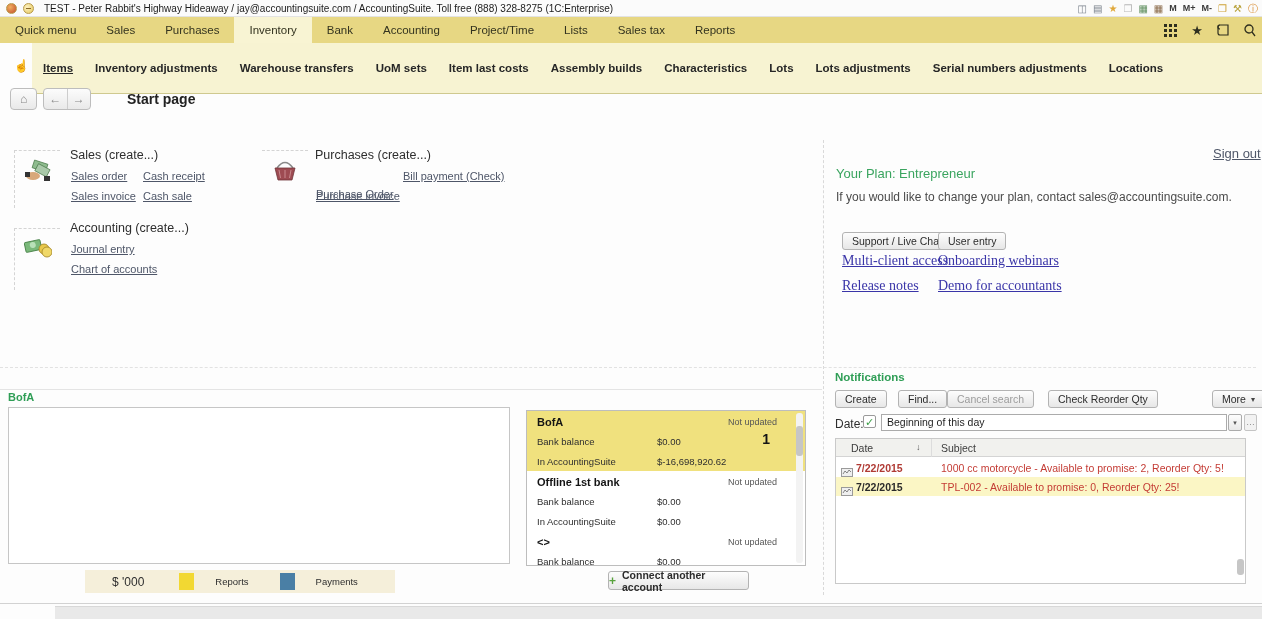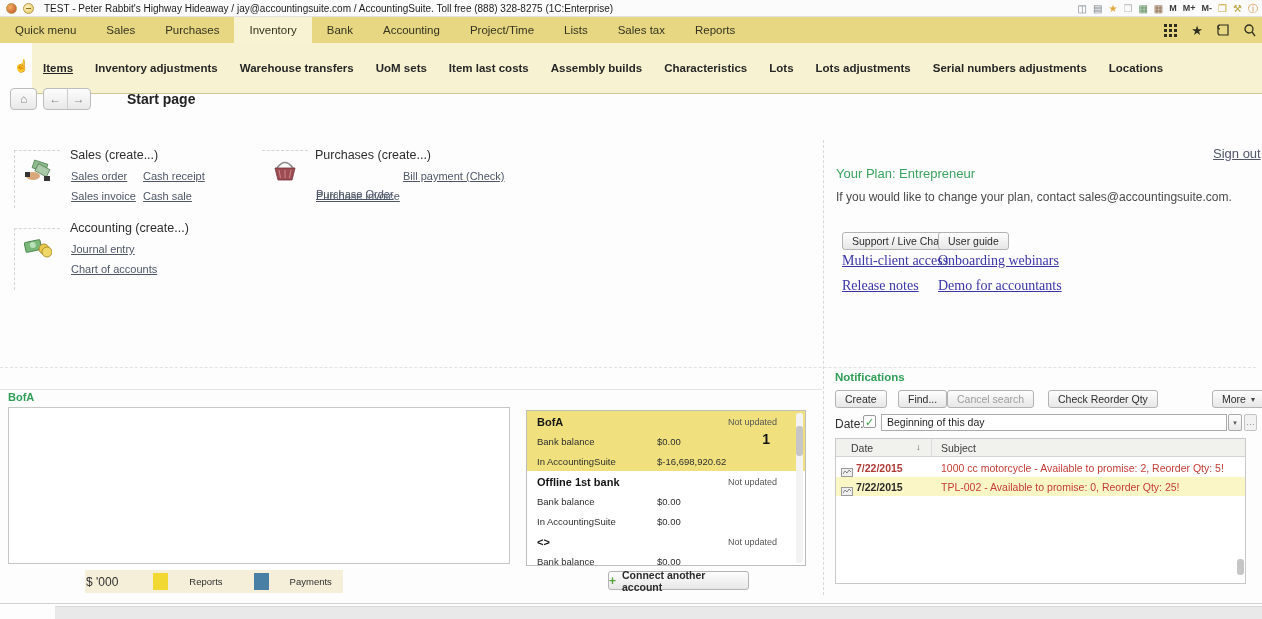--- a/index.html
+++ b/index.html
@@ -61,21 +61,21 @@
   .plan-sub { position:absolute; left:836px; top:190px; font-size:12px; color:#4a4a4a; }
   .btn { background:linear-gradient(#fdfdfd,#e7e7e7); border:1px solid #b3b3b3; border-radius:3px; font-size:10.5px; color:#2c2c2c; padding:2px 9px; cursor:pointer; font-family:"Liberation Sans",sans-serif; white-space:nowrap; }
   .btn.disabled { color:#9c9c9c; cursor:default; }
   .plan-btn1 { position:absolute; left:842px; top:232px; }
   .plan-btn2 { position:absolute; left:938px; top:232px; }
   .serif-link { position:absolute; font-family:"Liberation Serif", serif; font-size:14px; color:#3a35a8; text-decoration:underline; cursor:pointer; white-space:nowrap; }
 
   
   .bofa-title { position:absolute; left:8px; top:391px; font-size:11px; font-weight:bold; color:#2f9e56; }
   .chart-box { position:absolute; left:8px; top:407px; width:502px; height:157px; background:#fff; border:1px solid #c6c6c6; }
-  .legend-strip { position:absolute; left:85px; top:570px; height:23px; background:#f5efda; display:flex; align-items:center; padding:0 1px; gap:21px; }
+  .legend-strip { position:absolute; left:85px; top:570px; height:23px; background:#f5efda; display:flex; align-items:center; padding:0 27px; gap:21px; }
   .legend-unit { font-size:12px; color:#2e2e2e; margin-right:14px; }
   .swatch { width:15px; height:17px; display:inline-block; }
   .sw-deposits { background:#f2d832; }
   .sw-payments { background:#4a7fa5; }
   .legend-label { font-size:9.5px; color:#2e2e2e; margin-right:10px; }
 
   
   .accounts-panel { position:absolute; left:526px; top:410px; width:280px; height:156px; border:1px solid #bdbdbd; background:#fff; overflow:hidden; }
   .account-block { position:relative; width:100%; height:60px; }
   .account-block.hl { background:#f0e17e; }
@@ -253,21 +253,21 @@
     </svg>
   </div>
   <div class="section-title" style="left:70px; top:221px;">Accounting (create...)</div>
   <a class="clink" style="left:71px; top:243px;">Journal entry</a>
   <a class="clink" style="left:71px; top:263px;text-align:center;">Chart of accounts</a>
 
   <a class="signout">Sign out</a>
   <div class="plan-title">Your Plan: Entrepreneur</div>
   <div class="plan-sub">If you would like to change your plan, contact sales@accountingsuite.com.</div>
   <button class="btn plan-btn1">Support / Live Chat</button>
-  <button class="btn plan-btn2">User guide</button>
+  <button class="btn plan-btn2">User entry</button>
   <a class="serif-link" style="left:842px; top:253px;">Multi-client access</a>
   <a class="serif-link" style="left:938px; top:253px;">Onboarding webinars</a>
   <a class="serif-link" style="left:842px; top:278px;">Release notes</a>
   <a class="serif-link" style="left:938px; top:278px;">Demo for accountants</a>
 
   <div class="bofa-title">BofA</div>
   <div class="chart-box"></div>
   <div class="legend-strip">
     <span class="legend-unit">$ '000</span>
     <span class="swatch sw-deposits"></span>

